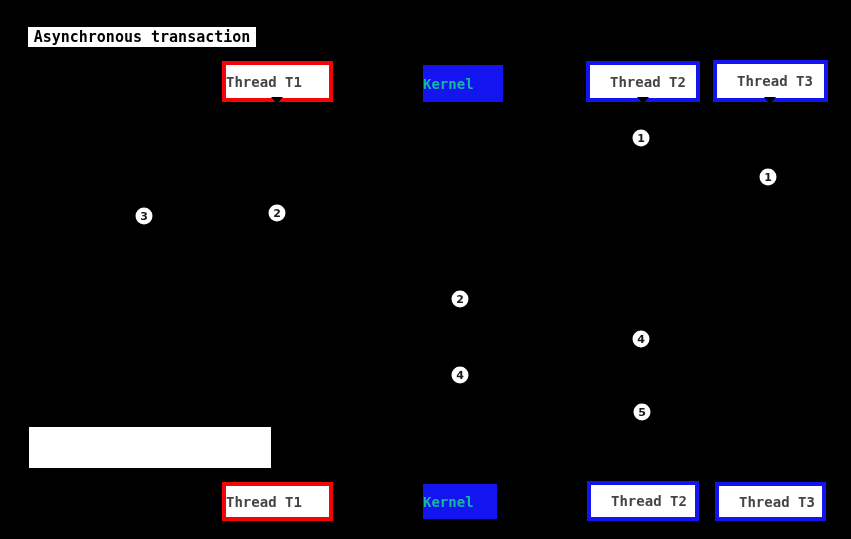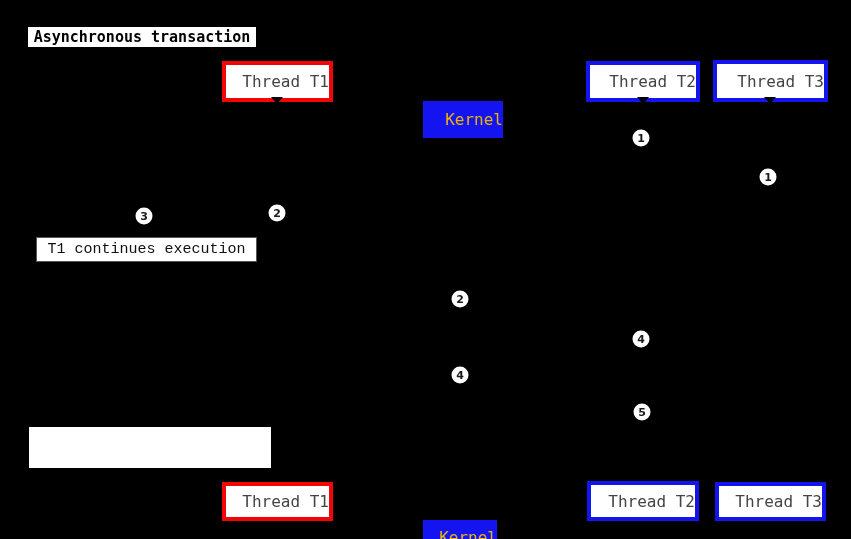--- a/index.html
+++ b/index.html
@@ -7,26 +7,26 @@
     position:relative;width:851px;height:539px;background:#000000;
     overflow:hidden;font-family:"DejaVu Sans Mono",monospace;
   }
   .title-box{
     position:absolute;left:28px;top:27px;width:228px;height:20px;
     background:#ffffff;color:#000000;font-weight:bold;font-size:15px;
     line-height:20px;text-align:center;white-space:nowrap;
   }
   .actor{
     position:absolute;box-sizing:border-box;background:#ffffff;
-    display:flex;align-items:center;justify-content:flex-end;
-    font-size:16px;color:#444444;white-space:nowrap;
+    display:flex;align-items:center;justify-content:flex-start;
+    font-size:14px;color:#444444;white-space:nowrap;font-weight:bold;
   }
   .actor.red-border{border:4px solid #f40505;}
   .actor.blue-border{border:4px solid #1414f0;padding-left:20px;}
-  .actor.blue-fill{background:#1414f0;color:#eab308;border:none;margin-top:36px;}
+  .actor.blue-fill{background:#1414f0;color:#14b8a6;border:none;}
   
   .t1-top{left:222px;top:61px;width:111px;height:41px;}
   .kernel-top{left:423px;top:65px;width:80px;height:37px;}
   .t2-top{left:586px;top:61px;width:114px;height:41px;}
   .t3-top{left:713px;top:60px;width:115px;height:42px;}
   
   .t1-bottom{left:222px;top:482px;width:111px;height:39px;}
   .kernel-bottom{left:423px;top:484px;width:74px;height:35px;}
   .t2-bottom{left:587px;top:481px;width:112px;height:40px;}
   .t3-bottom{left:715px;top:482px;width:111px;height:39px;}
@@ -77,23 +77,20 @@
     <span>Thread T3</span>
   </div>
 
   <div class="arrowhead ah-top ah-t1-top"></div>
   <div class="arrowhead ah-top ah-t2-top"></div>
   <div class="arrowhead ah-top ah-t3-top"></div>
   <div class="arrowhead ah-t1-bottom"></div>
   <div class="arrowhead ah-t2-bottom"></div>
   <div class="arrowhead ah-t3-bottom"></div>
 
-  <div class="note note-t1">
-    <span>T1 continues execution</span>
-  </div>
   <div class="note note-empty">
     <span></span>
   </div>
 
   <div>
       <div class="marker" style="left: 641px; top: 138px;">1</div>
       <div class="marker" style="left: 768px; top: 177px;">1</div>
       <div class="marker" style="left: 144px; top: 216px;">3</div>
       <div class="marker" style="left: 277px; top: 213px;">2</div>
       <div class="marker" style="left: 460px; top: 299px;">2</div>

